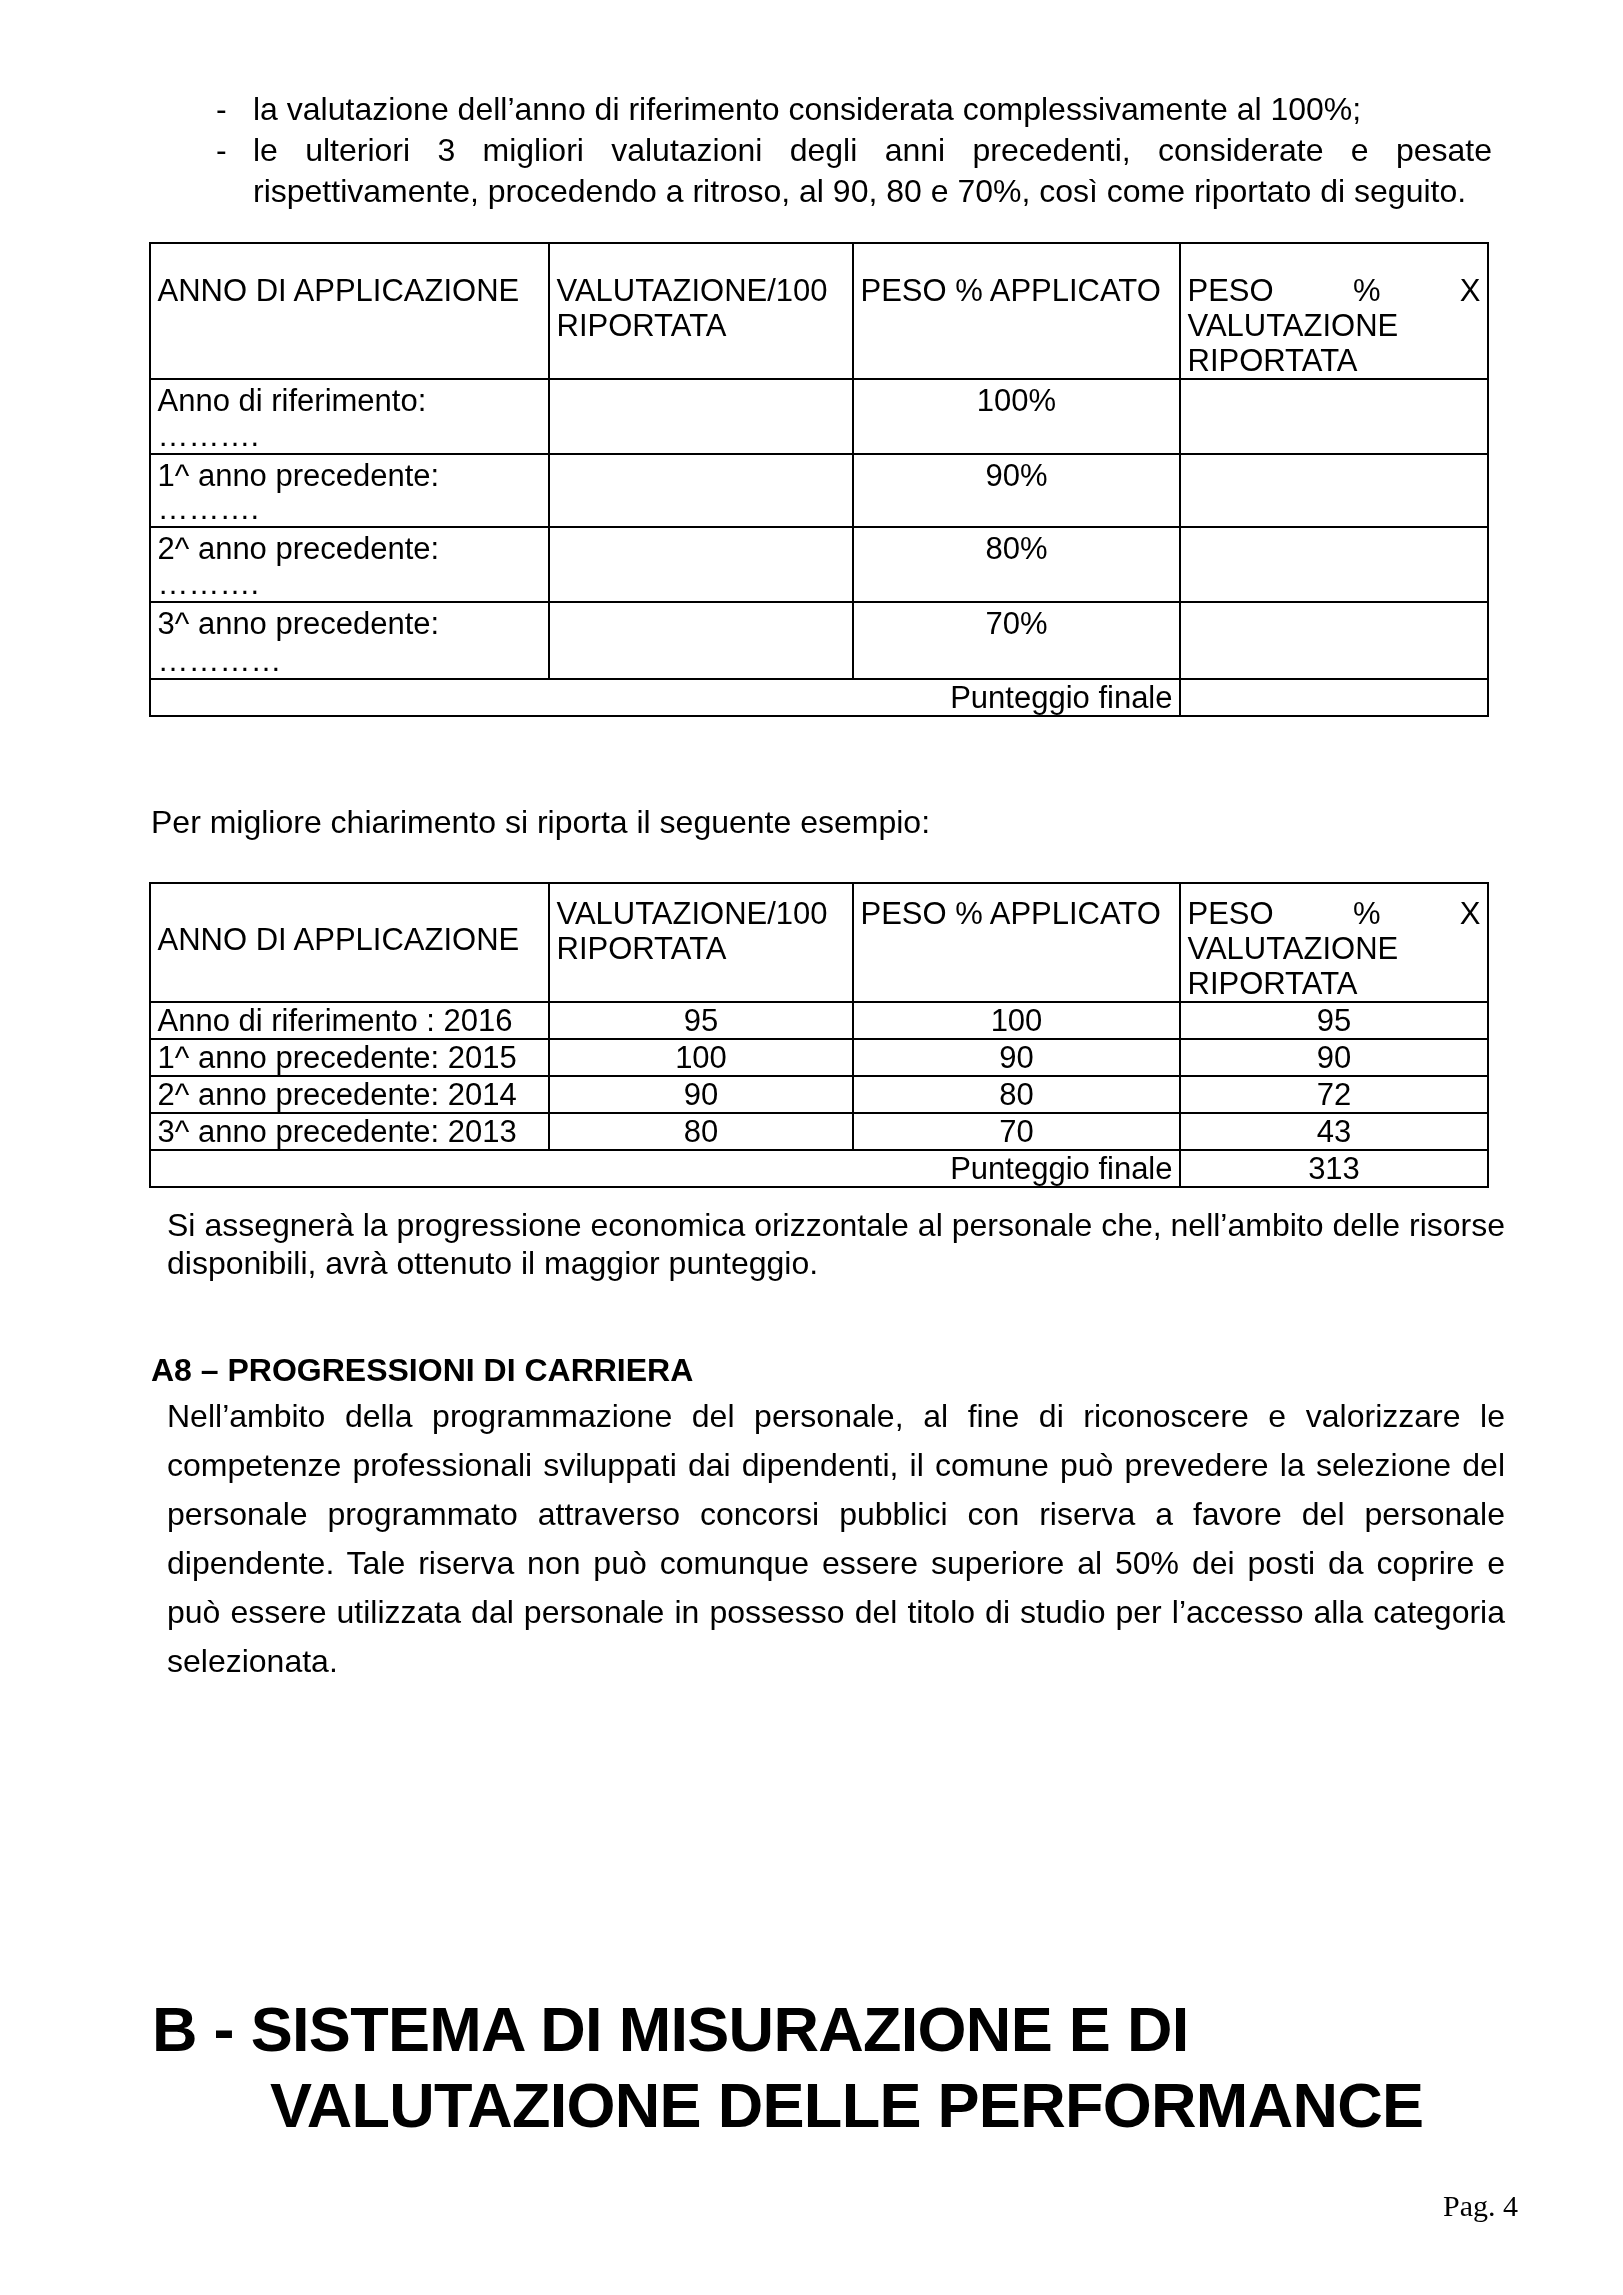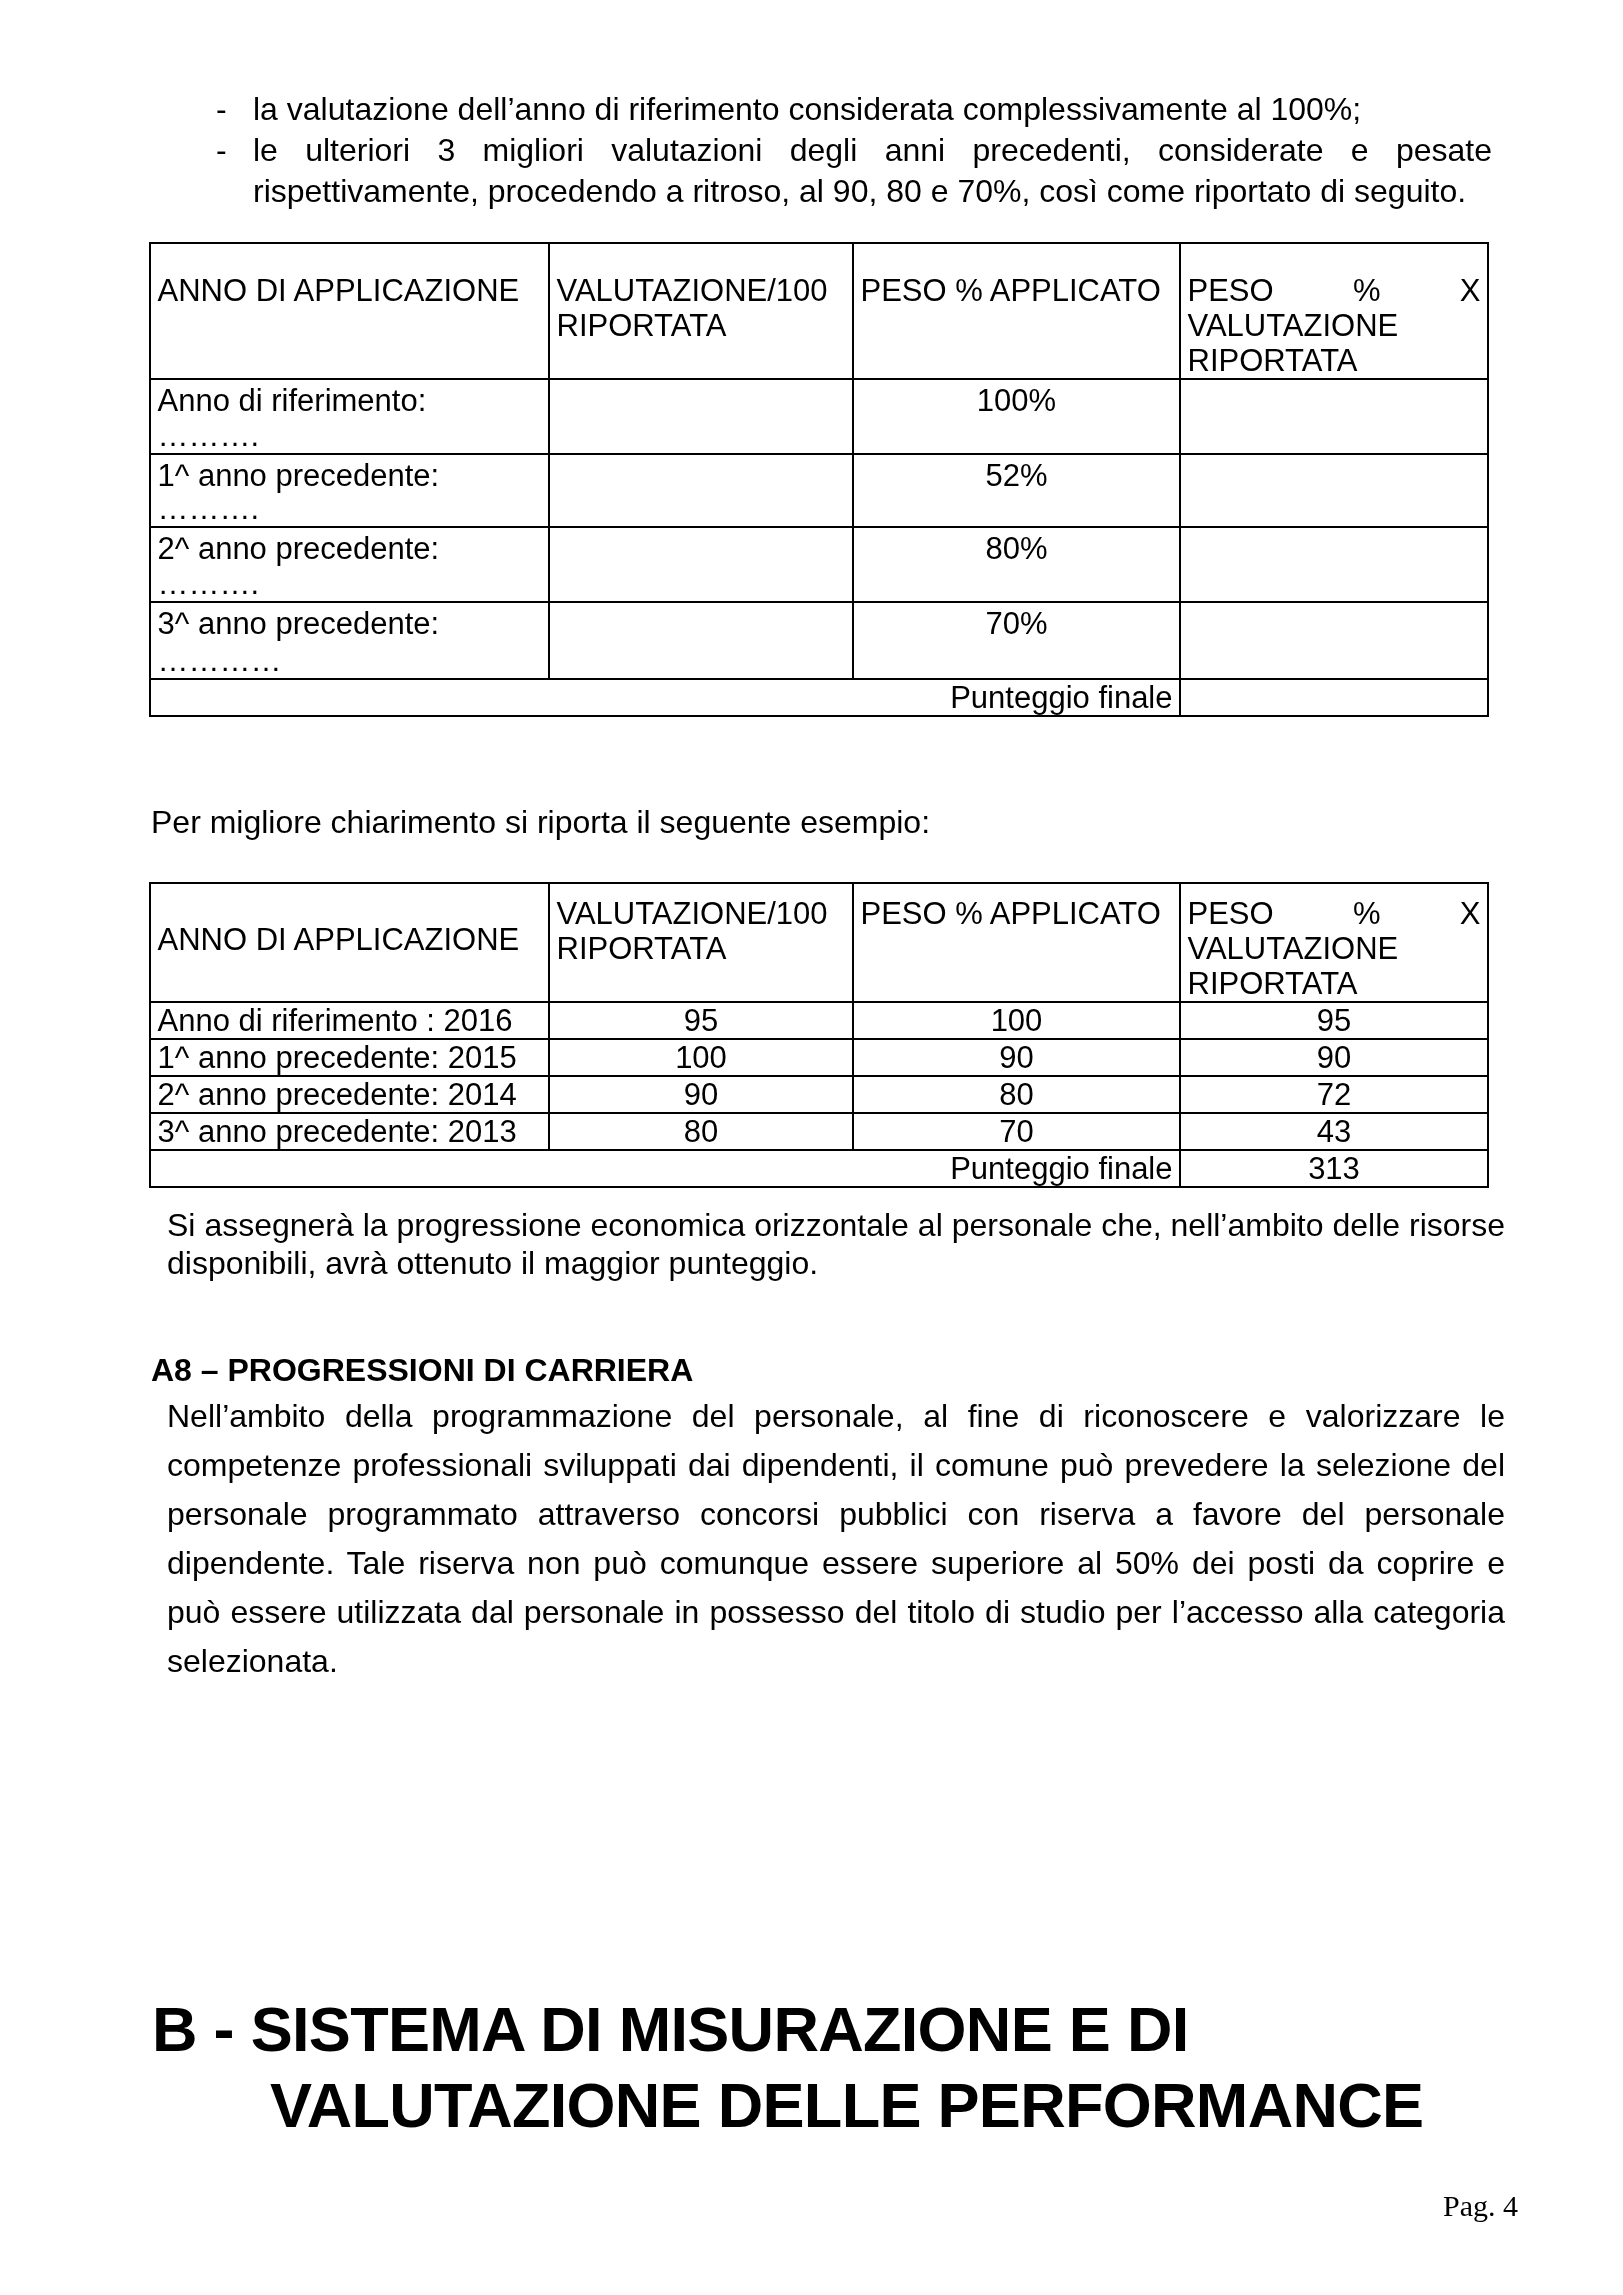--- a/index.html
+++ b/index.html
@@ -106,21 +106,21 @@
         <td></td>
         <td class="pct">100%</td>
         <td></td>
       </tr>
       <tr class="dr2">
         <td class="lab">
             <div>1^ anno precedente:</div>
             <div class="dots">……….</div>
           </td>
         <td></td>
-        <td class="pct">52%</td>
+        <td class="pct">90%</td>
         <td></td>
       </tr>
       <tr class="dr3">
         <td class="lab">
             <div>2^ anno precedente:</div>
             <div class="dots">……….</div>
           </td>
         <td></td>
         <td class="pct">80%</td>
         <td></td>

